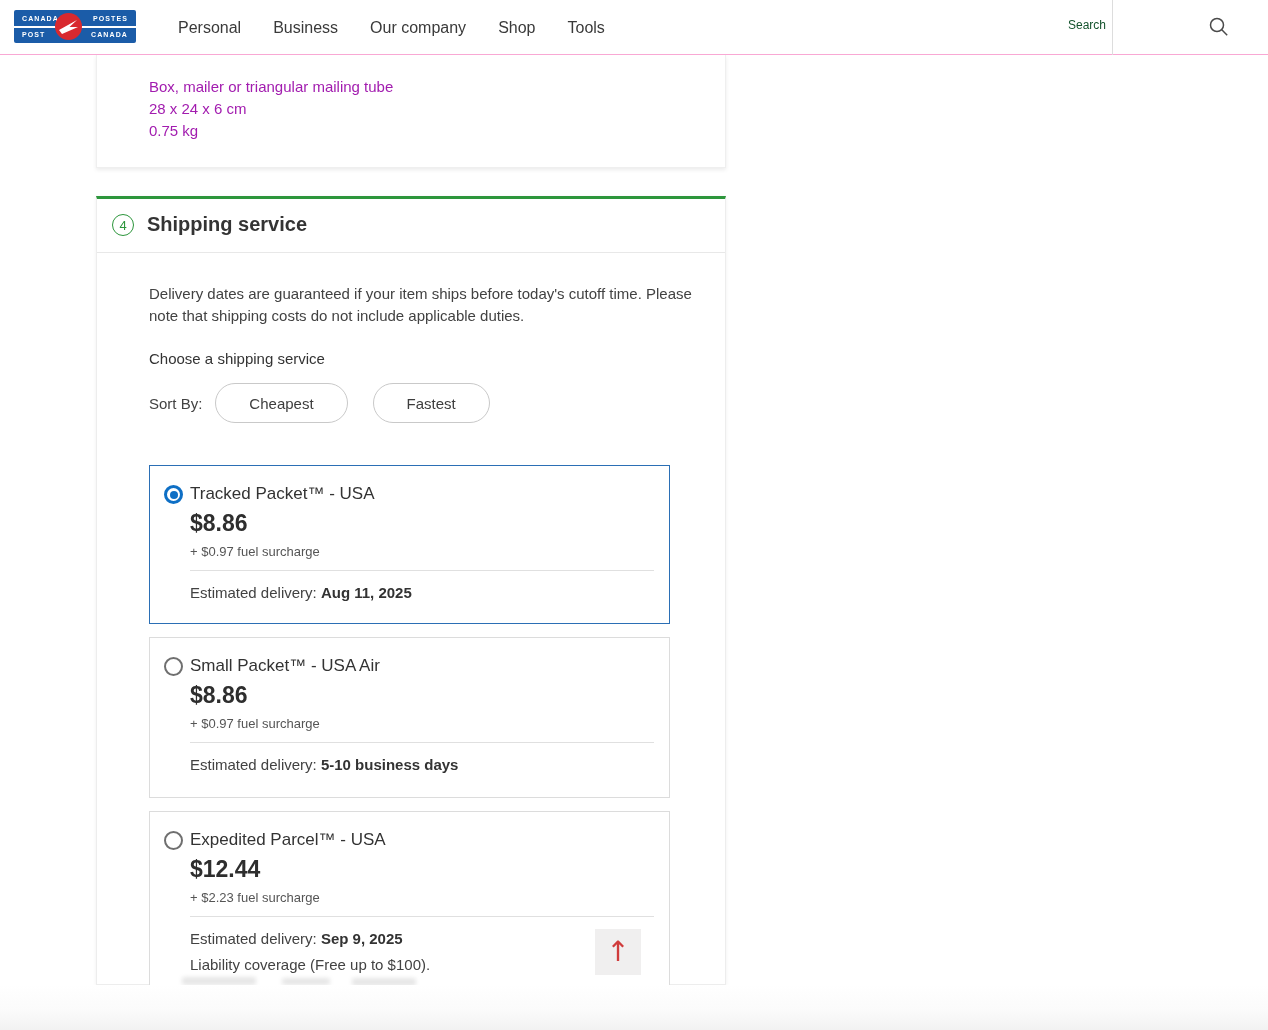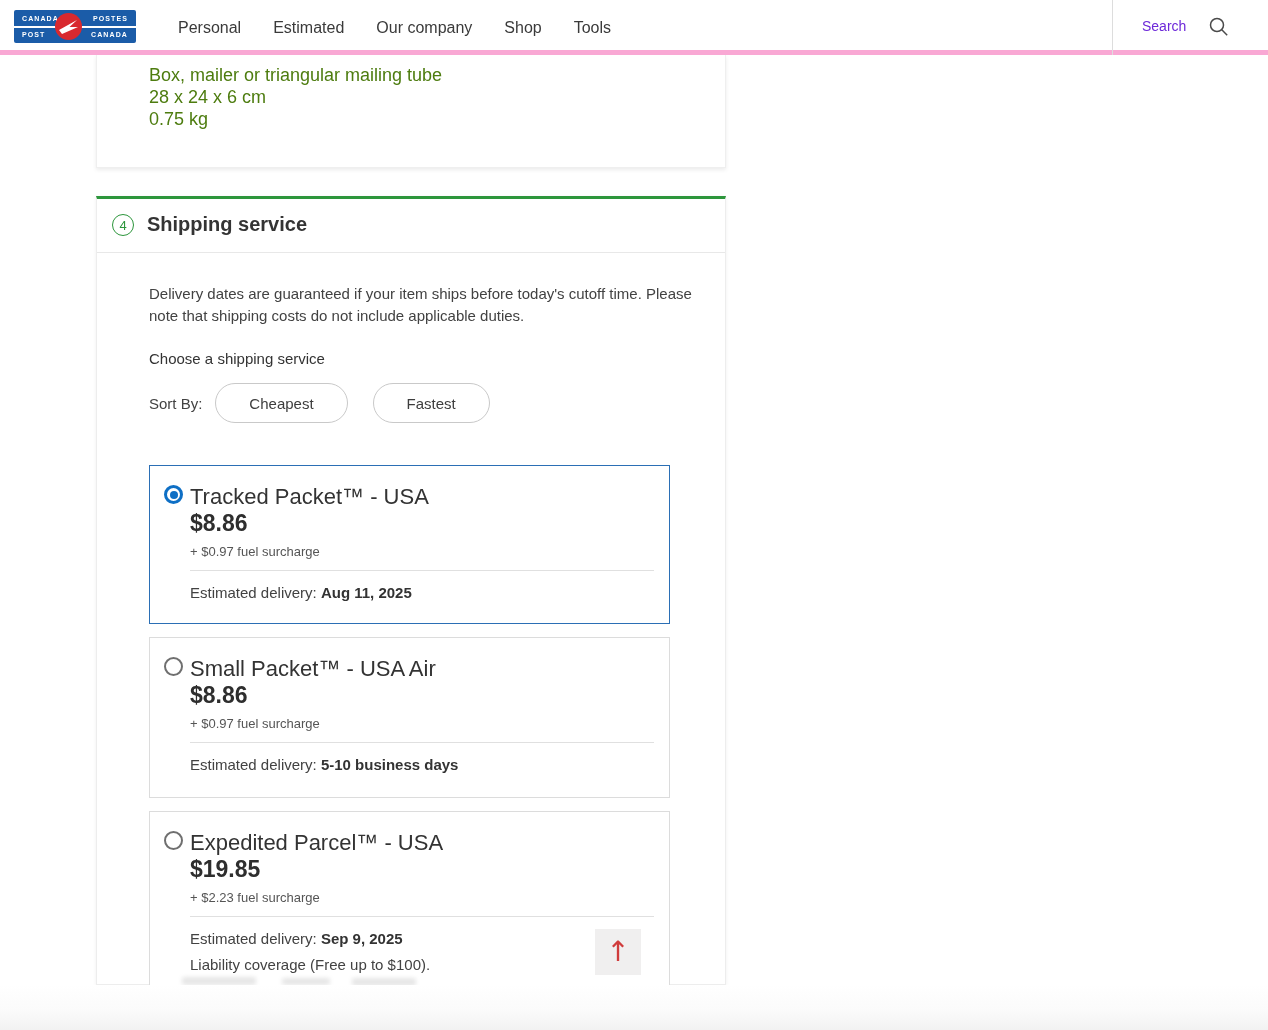--- a/index.html
+++ b/index.html
@@ -2,43 +2,43 @@
 <html><head>
 <meta charset="utf-8">
 <style>
   * { margin:0; padding:0; box-sizing:border-box; }
   html,body { width:1268px; height:1030px; background:#ffffff; overflow:hidden;
     font-family:"Liberation Sans", sans-serif; color:#3c3c3c; }
   .page { position:relative; width:1268px; height:1030px; background:#fff; }
 
   
   .header { position:absolute; left:0; top:0; width:1268px; height:55px;
-    background:#fff; border-bottom:5px solid #f9a8d4; z-index:30; }
+    background:#fff; border-bottom:1px solid #f9a8d4; z-index:30; }
   .logo { position:absolute; left:14px; top:10px; width:122px; height:33px;
     background:#1b5ca8; border-radius:2px; cursor:pointer; }
   .logo-line { position:absolute; left:0; top:16px; width:100%; height:1.5px; background:#fff; }
   .logo-txt { position:absolute; color:#fff; font-size:7px; font-weight:bold; letter-spacing:1.1px; }
   .lt1 { left:8px;  top:5px; }
   .lt2 { left:8px;  top:21px; }
   .rt1 { right:8px; top:5px; }
   .rt2 { right:8px; top:21px; }
   .logo-circle { position:absolute; left:41px; top:3px; width:27px; height:27px;
     border-radius:50%; background:#d8292f; }
   .logo-circle svg { position:absolute; left:3px; top:5px; }
   .nav { position:absolute; left:178px; top:0; height:55px; display:flex; align-items:center; gap:32px; }
   .nav-item { font-size:16px; color:#3a3a3a; cursor:pointer; white-space:nowrap; }
   .search-divider { position:absolute; left:1112px; top:0; width:1px; height:55px; background:#ddd; }
-  .search-label { position:absolute; left:1142px; top:18px; font-size:14px; color:#6d28d9; cursor:pointer; }
+  .search-label { position:absolute; left:1068px; top:18px; font-size:12px; color:#14532d; cursor:pointer; }
   .search-icon { position:absolute; left:1208px; top:16px; cursor:pointer; }
 
   
   .pkg-card { position:absolute; left:96px; top:55px; width:630px; height:113px;
     background:#fff; border:1px solid #efefef; border-top:none;
     box-shadow:0 2px 4px rgba(0,0,0,0.08); }
-  .pkg-lines { position:absolute; left:52px; top:9px; font-size:18px; color:#4d7c0f; line-height:22px; }
+  .pkg-lines { position:absolute; left:52px; top:21px; font-size:15px; color:#a21caf; line-height:22px; }
 
   
   .section { position:absolute; left:96px; top:196px; width:630px; height:789px;
     background:#fff; border:1px solid #ededed; border-top:3px solid #2d963c;
     box-shadow:0 1px 4px rgba(0,0,0,0.06); }
   .section-header { position:absolute; left:0; top:0; width:100%; height:54px;
     border-bottom:1px solid #e8e8e8; background:#fff; }
   .step-circle { position:absolute; left:15px; top:15px; width:22px; height:22px;
     border:1.5px solid #2d963c; border-radius:50%; color:#2d963c; font-size:13px;
     display:flex; align-items:center; justify-content:center; }
@@ -59,21 +59,21 @@
   .option-card.selected { border:1.5px solid #2b6fb5; }
   .oc-1 { top:266px; height:159px; }
   .oc-2 { top:438px; height:161px; }
   .oc-3 { top:612px; height:176px; border-bottom:none; }
 
   .radio { position:absolute; left:14px; top:19px; width:19px; height:19px; border-radius:50%;
     border:2px solid #6f6f6f; background:#fff; }
   .radio.checked { border:3px solid #0e6fc5; }
   .radio.checked .dot { position:absolute; left:2.5px; top:2.5px; width:8px; height:8px;
     border-radius:50%; background:#0e6fc5; }
-  .svc-name { position:absolute; left:40px; top:18px; font-size:22px; color:#333; }
+  .svc-name { position:absolute; left:40px; top:18px; font-size:17px; color:#333; }
   .svc-price { position:absolute; left:40px; top:44px; font-size:23px; font-weight:bold; color:#2e2e2e; }
   .svc-surcharge { position:absolute; left:40px; top:78px; font-size:13px; color:#555; }
   .svc-divider { position:absolute; left:40px; top:104px; width:464px; height:1px; background:#e0e0e0; }
   .svc-delivery { position:absolute; left:40px; top:118px; font-size:15px; color:#424242; }
   .svc-delivery b { color:#333; }
   .svc-liability { position:absolute; left:40px; top:144px; font-size:15px; color:#424242; }
 
   
   .back-to-top { position:absolute; left:595px; top:929px; width:46px; height:46px;
     background:#f0efef; border:none; cursor:pointer; z-index:40;
@@ -101,21 +101,21 @@
       <span class="logo-txt rt1">POSTES</span>
       <span class="logo-txt rt2">CANADA</span>
       <div class="logo-circle">
         <svg width="21" height="18" viewBox="0 0 21 18">
           <polygon points="1,12 19,2 11.5,9 20,9 4,16" fill="#ffffff"></polygon>
         </svg>
       </div>
     </div>
     <nav class="nav">
       <span class="nav-item">Personal</span>
-      <span class="nav-item">Estimated</span>
+      <span class="nav-item">Business</span>
       <span class="nav-item">Our company</span>
       <span class="nav-item">Shop</span>
       <span class="nav-item">Tools</span>
     </nav>
     <div class="search-divider"></div>
     <span class="search-label">Search</span>
     <span class="search-icon">
       <svg width="22" height="22" viewBox="0 0 22 22" fill="none">
         <circle cx="9" cy="9" r="6.5" stroke="#4a4a4a" stroke-width="1.5"></circle>
         <line x1="13.8" y1="13.8" x2="19.2" y2="19.2" stroke="#4a4a4a" stroke-width="1.5"></line>
@@ -163,21 +163,21 @@
       <div class="svc-name">Small Packet™ - USA Air</div>
       <div class="svc-price">$8.86</div>
       <div class="svc-surcharge">+ $0.97 fuel surcharge</div>
       <div class="svc-divider"></div>
       <div class="svc-delivery"><span>Estimated delivery: </span><b>5-10 business days</b></div>
     </div>
 
     <div class="option-card oc-3">
       <span class="radio"></span>
       <div class="svc-name">Expedited Parcel™ - USA</div>
-      <div class="svc-price">$19.85</div>
+      <div class="svc-price">$12.44</div>
       <div class="svc-surcharge">+ $2.23 fuel surcharge</div>
       <div class="svc-divider"></div>
       <div class="svc-delivery"><span>Estimated delivery: </span><b>Sep 9, 2025</b></div>
       <div class="svc-liability">Liability coverage (Free up to $100).</div>
     </div>
   </section>
 
   <button class="back-to-top">
     <span>↑</span>
   </button>

